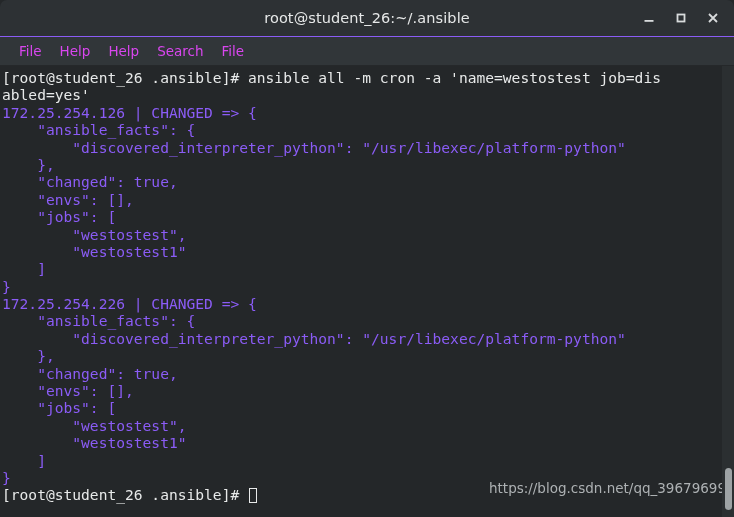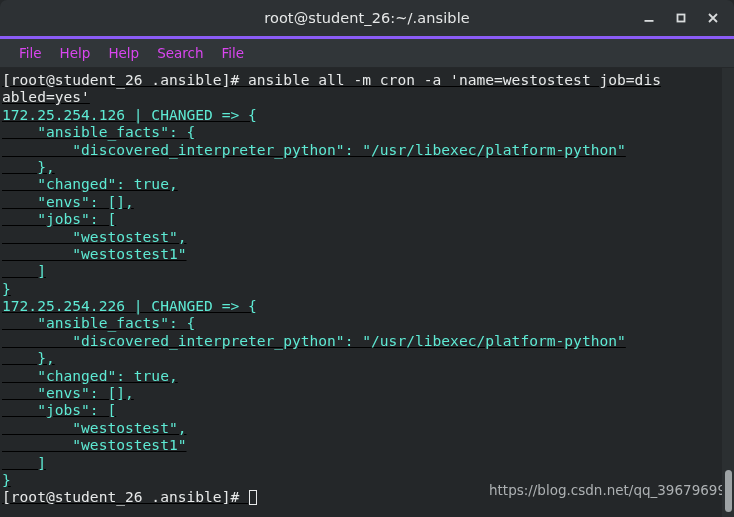--- a/index.html
+++ b/index.html
@@ -27,21 +27,21 @@
   
   #titlebar {
     position: relative;
     height: 36px;
     background: #2d3134;
     border-top-left-radius: 7px;
     border-top-right-radius: 7px;
     display: flex;
     align-items: center;
     justify-content: center;
-    border-bottom: 3px solid #8b5cf6;
+    border-bottom: 1px solid #8b5cf6;
   }
   #title-text {
     font-family: "DejaVu Sans", sans-serif;
     font-size: 14.5px;
     color: #e6e8e8;
     letter-spacing: .1px;
     white-space: nowrap;
     user-select: none;
   }
   #window-controls {
@@ -85,35 +85,34 @@
   }
 
   
   #terminal {
     position: relative;
     background: #242729;
     height: 452px;
     padding: 3px 0 0 2px;
     box-sizing: border-box;
     overflow: hidden;
-    text-decoration: underline;
   }
   #term-lines {
     font-family: "DejaVu Sans Mono", monospace;
     font-size: 14.6px;
     line-height: 17.4px;
     white-space: pre;
     letter-spacing: 0px;
   }
   .tline {
     height: 17.4px;
     white-space: pre;
   }
   .c-white  { color: #e8eaea; }
-  .c-yellow { color: #5eead4; }
+  .c-yellow { color: #8b5cf6; }
 
   .cursor-box {
     display: inline-block;
     width: 8px;
     height: 15px;
     border: 1.6px solid #e8eaea;
     box-sizing: border-box;
     vertical-align: -3px;
     margin-left: 1px;
   }

